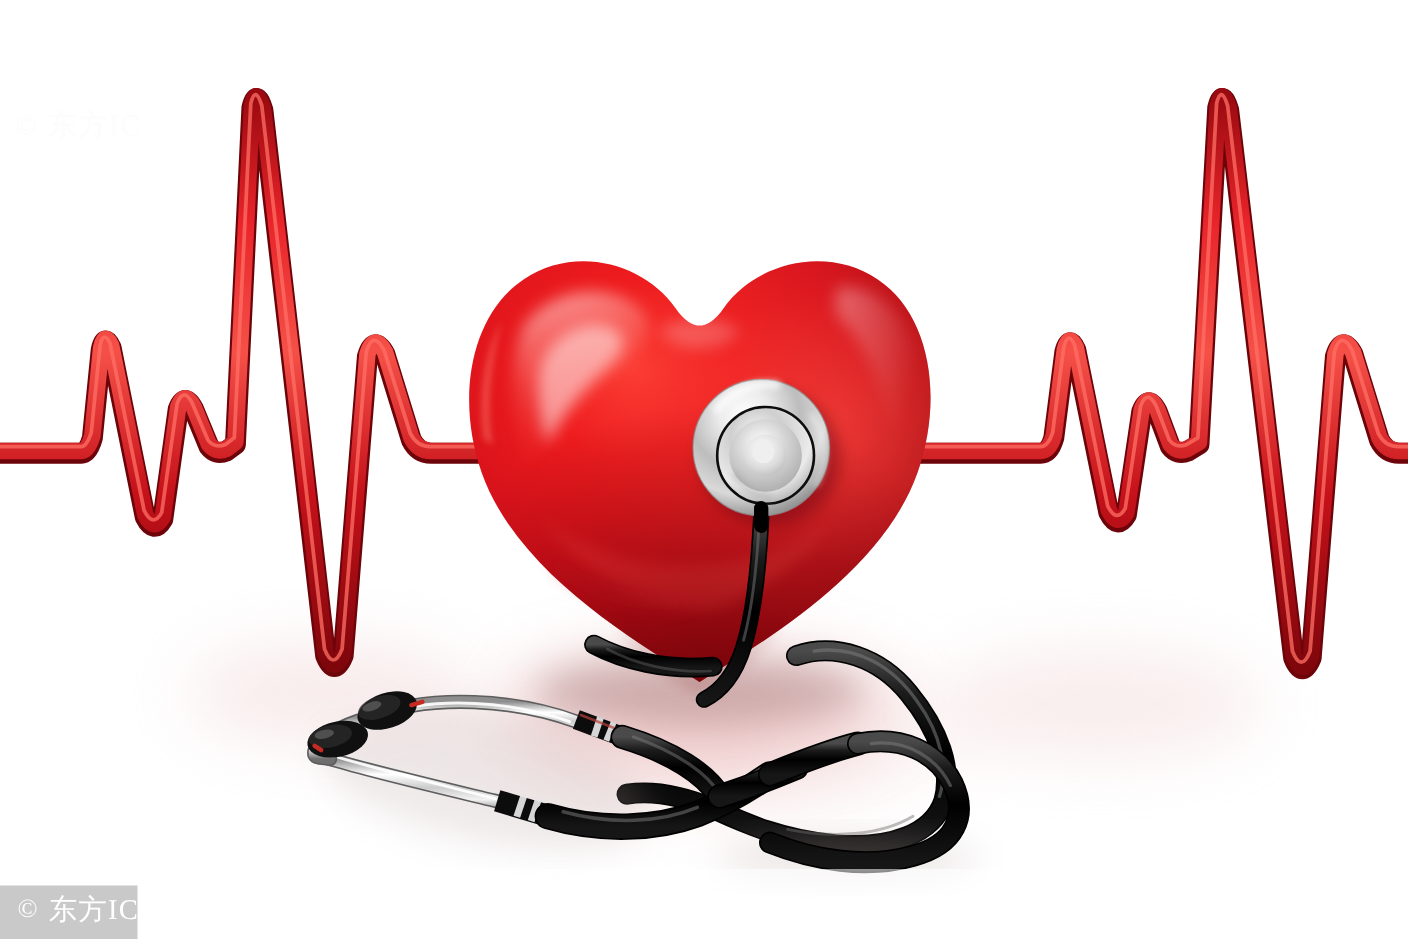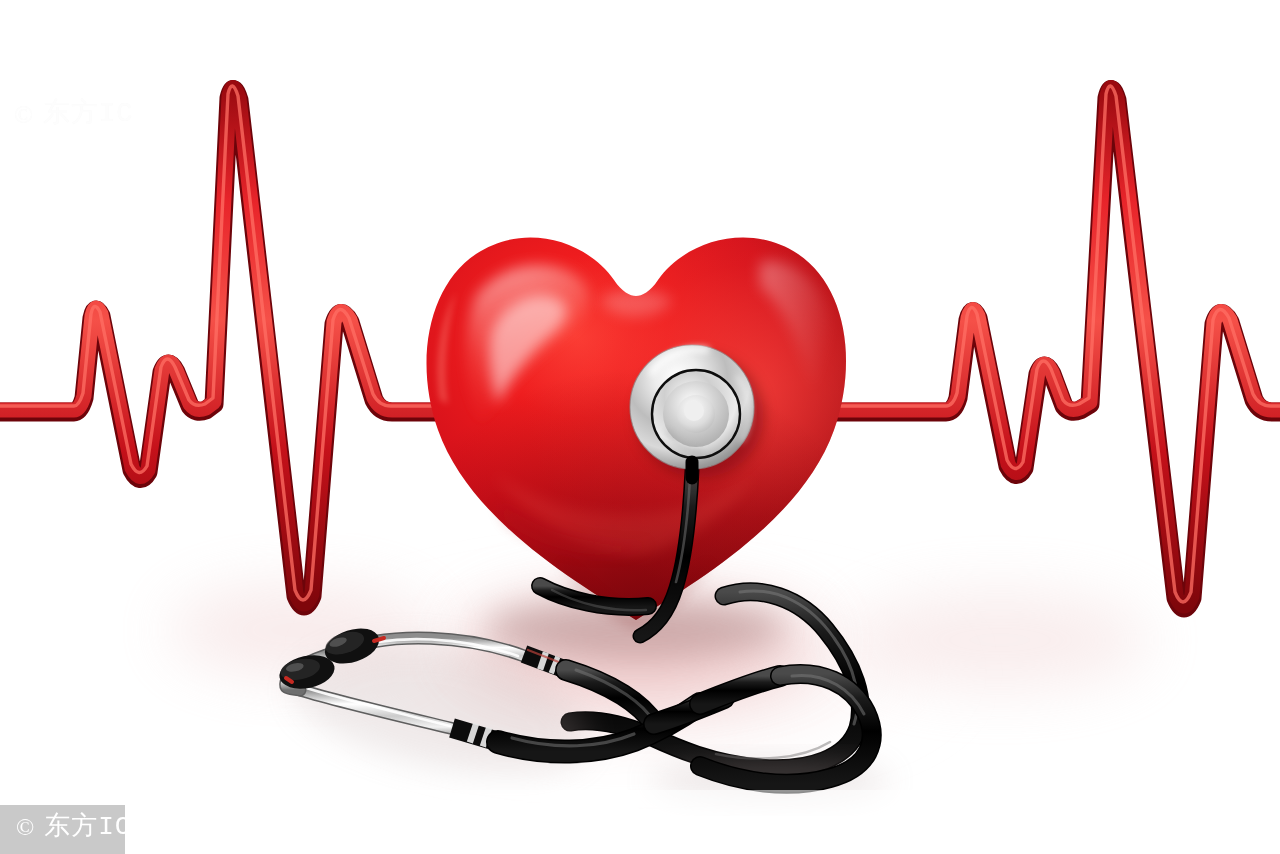--- a/index.html
+++ b/index.html
@@ -49,21 +49,21 @@
     width:125px; height:49px;
     background:#c9c9c9;
   }
   #wm-bottom{
     left:16px; top:814px;
     color:#ffffff;
     font-size:26px;
   }
   #wm-bottom .wm-c{ font-size:24px; }
   .wm-c{ font-family:"Liberation Serif", serif; }
-  .wm-t{ font-family:Liberation Mono, monospace; }
+  .wm-t{ font-family:Liberation Serif, serif; }
 </style>
 </head>
 <body>
 
 <div id="stage">
 
   <svg id="artwork" viewBox="0 0 1280 854" xmlns="http://www.w3.org/2000/svg">
     <defs>
 
       <linearGradient id="gEcgV" x1="0" y1="0" x2="1" y2="0">

